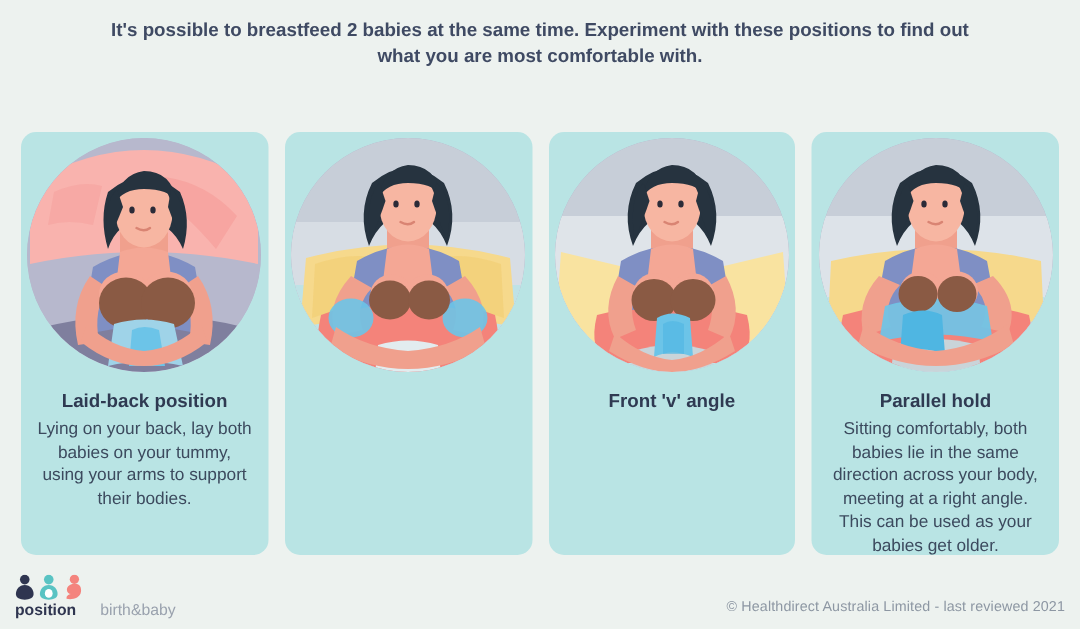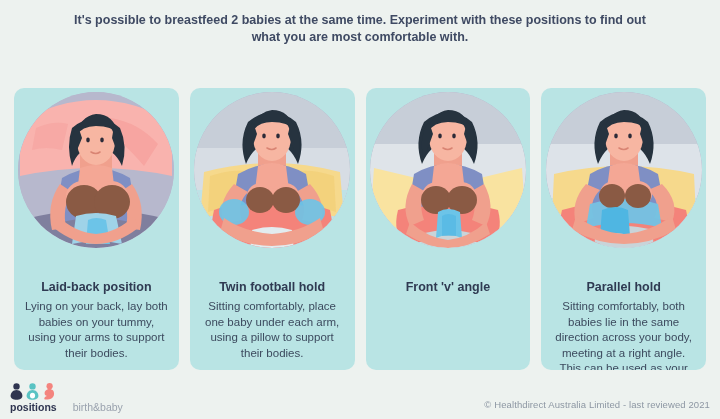--- a/index.html
+++ b/index.html
@@ -78,21 +78,20 @@
     border-radius: 50%;
     overflow: hidden;
     background: #b7b8cd;
   }
   .illo svg { display: block; }
 
   
   .caption {
     padding: 0 10px;
     text-align: center;
-    margin-top: 20px;
   }
   .cap-title {
     font-size: 12.5px;
     font-weight: 700;
     color: #2f3a52;
     line-height: 15px;
     margin-bottom: 4px;
   }
   .cap-body {
     font-size: 11.5px;
@@ -243,24 +242,20 @@
               <ellipse cx="78" cy="46" rx="19" ry="23" fill="#f7b6a2"></ellipse>
               <path d="M58 40 Q62 20 78 18 Q96 18 100 38 Q94 30 78 30 Q64 30 58 40 Z" fill="#26333f"></path>
               <path d="M97 30 Q109 40 104 68 Q98 54 94 42 Z" fill="#26333f"></path>
               <path d="M59 30 Q49 40 53 68 Q59 54 63 42 Z" fill="#26333f"></path>
               <ellipse cx="70" cy="44" rx="1.8" ry="2.4" fill="#2b2b38"></ellipse>
               <ellipse cx="84" cy="44" rx="1.8" ry="2.4" fill="#2b2b38"></ellipse>
               <path d="M73 56 q5 3 9 0" stroke="#d98473" stroke-width="1.6" fill="none" stroke-linecap="round"></path>
             </g>
           </svg>
         </div>
-      </div>
-      <div class="caption">
-        <div class="cap-title">Twin football hold</div>
-        <div class="cap-body">Sitting comfortably, place one baby under each arm, using a pillow to support their bodies.</div>
       </div>
     </div>
 
     <div class="card">
       <div class="illo-wrap">
         <div class="illo">
           <svg width="156" height="156" viewBox="0 0 156 156" xmlns="http://www.w3.org/2000/svg" aria-hidden="true">
             <defs>
                 <clipPath id="c3">
                   <circle cx="78" cy="78" r="78"></circle>
@@ -383,19 +378,19 @@
         <svg width="13" height="17" viewBox="0 0 13 17" aria-hidden="true">
           <circle cx="6.5" cy="3.4" r="3.2" fill="#59c3c3"></circle>
           <path d="M6.5 7 C10.2 7 12.4 10 12.4 13 C12.4 15.4 9.8 16.8 6.5 16.8 C3.2 16.8 0.6 15.4 0.6 13 C0.6 10 2.8 7 6.5 7 Z" fill="#59c3c3"></path>
           <ellipse cx="6.5" cy="12.6" rx="2.6" ry="2.9" fill="#ffffff"></ellipse>
         </svg>
         <svg width="13" height="17" viewBox="0 0 13 17" aria-hidden="true">
           <circle cx="7.6" cy="3.2" r="3.1" fill="#f4847e"></circle>
           <path d="M9.4 6.4 C6.2 5.4 2.6 7.2 2.6 10.2 C2.6 12 3.8 13 5.2 13 C3.2 13.4 2 14.6 2.4 16.2 C5.4 17.2 11.6 16 12 11.4 C12.3 8.4 11.2 7 9.4 6.4 Z" fill="#f4847e"></path>
         </svg>
       </div>
-      <div class="logo-word"><span class="lw-a">positions</span><span class="lw-b">birth&amp;baby</span></div>
+      <div class="logo-word"><span class="lw-a">position</span><span class="lw-b">birth&amp;baby</span></div>
     </div>
 
     <div class="copyright">© Healthdirect Australia Limited - last reviewed 2021</div>
   </div>
 
 </div>
 
 </body></html>

